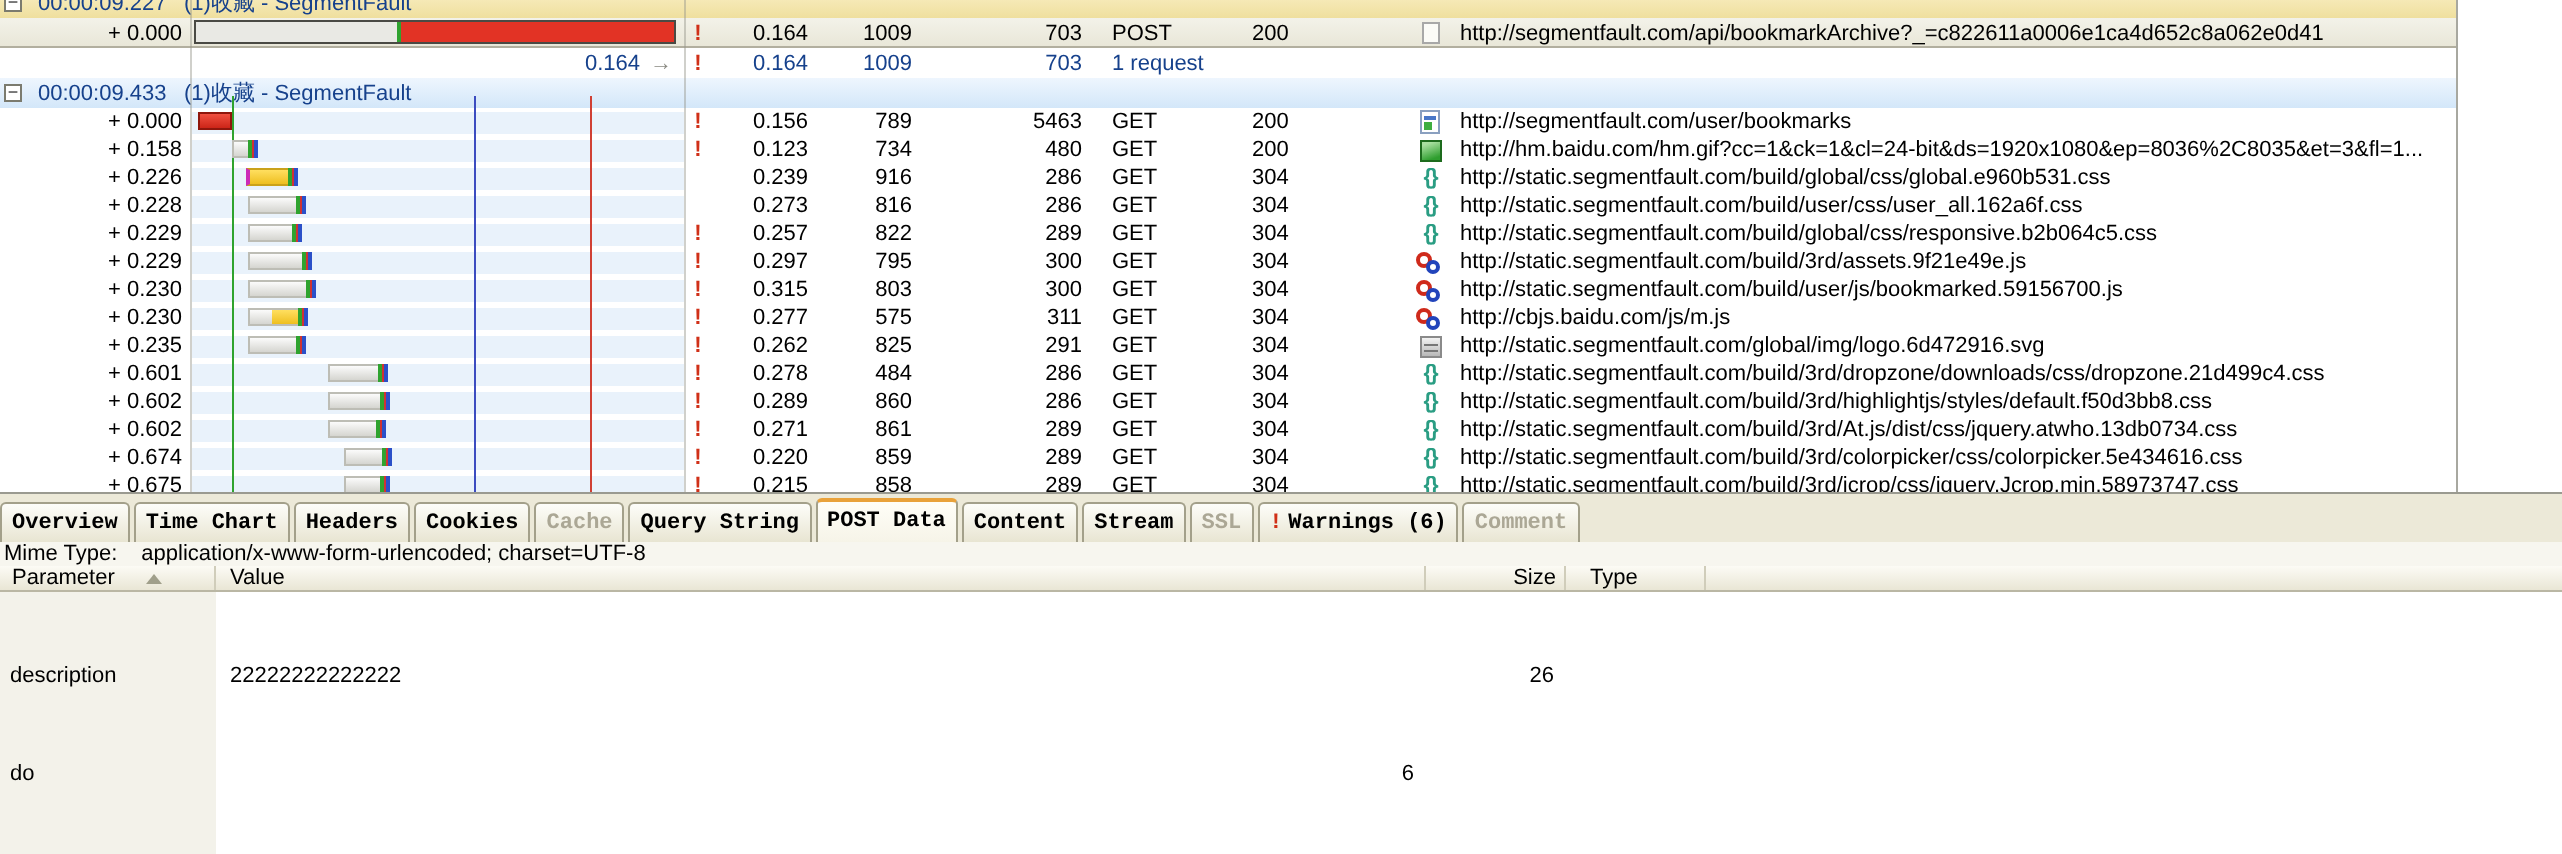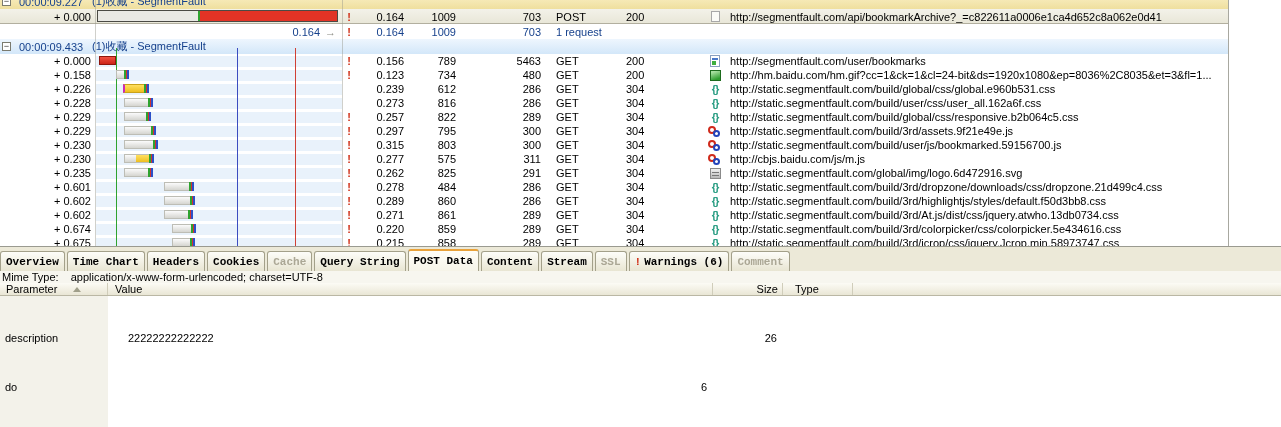--- a/index.html
+++ b/index.html
@@ -92,21 +92,21 @@
   .hc.h-size { justify-content:flex-end; padding-right:4px;align-items:center; }
   .hc.h-type { padding-left:12px; }
   .hc.h-fill { border-right:none; }
   .sort-asc { width:0; height:0; border-left:4px solid transparent; border-right:4px solid transparent;
      border-bottom:5px solid #a09f8a; display:inline-block; margin-left:16px; }
 
   .post-body { position:relative; flex:1; background:#fff; }
   .left-strip { position:absolute; left:0; top:0; width:108px; height:100%; background:#f3f2ea; }
   .prow { position:relative; display:grid; grid-template-columns:108px 605px 70px 70px 1fr; height:15px; align-items:center;margin-top:34px; }
   .pc-param { padding-left:5px; }
-  .pc-value { padding-left:20px; white-space:nowrap; overflow:hidden; }
+  .pc-value { padding-left:7px; white-space:nowrap; overflow:hidden; }
   .pc-size { text-align:right; padding-right:6px; }
 </style>
 </head>
 <body>
 
 <div class="top-panel">
   <div id="request-list" class="toplist">
       <div class="ghdr gold">
     <span class="collapse-box"></span>
     <span class="gtime">00:00:09.227</span>
@@ -185,21 +185,21 @@
     <div class="c-url">http://hm.baidu.com/hm.gif?cc=1&amp;ck=1&amp;cl=24-bit&amp;ds=1920x1080&amp;ep=8036%2C8035&amp;et=3&amp;fl=1...</div>
   </div>
       <div class="trow">
     <div></div>
     <div class="c-off">+ 0.226</div>
     <div class="c-tl track">
       <div class="bar yellow" style="left: 27.408px; width: 25.812px;"></div>
     </div>
     <div class="c-warn"><span class="warn-ic" style="visibility: hidden;">!</span></div>
     <div class="c-time">0.239</div>
-    <div class="c-sent">612</div>
+    <div class="c-sent">916</div>
     <div class="c-recv">286</div>
     <div class="c-meth">GET</div>
     <div class="c-res">304</div>
     <div class="c-type">
           <span class="ti icon-css-ic"></span>
         </div>
     <div class="c-url">http://static.segmentfault.com/build/global/css/global.e960b531.css</div>
   </div>
       <div class="trow">
     <div></div>

